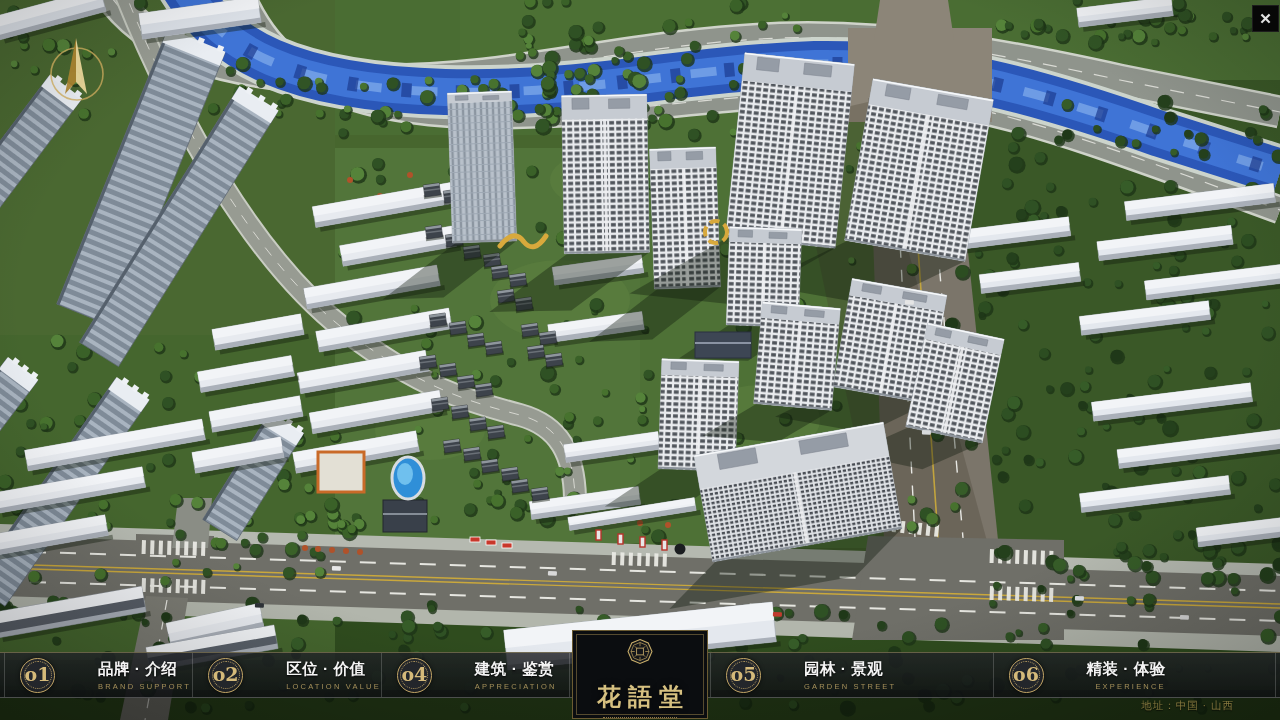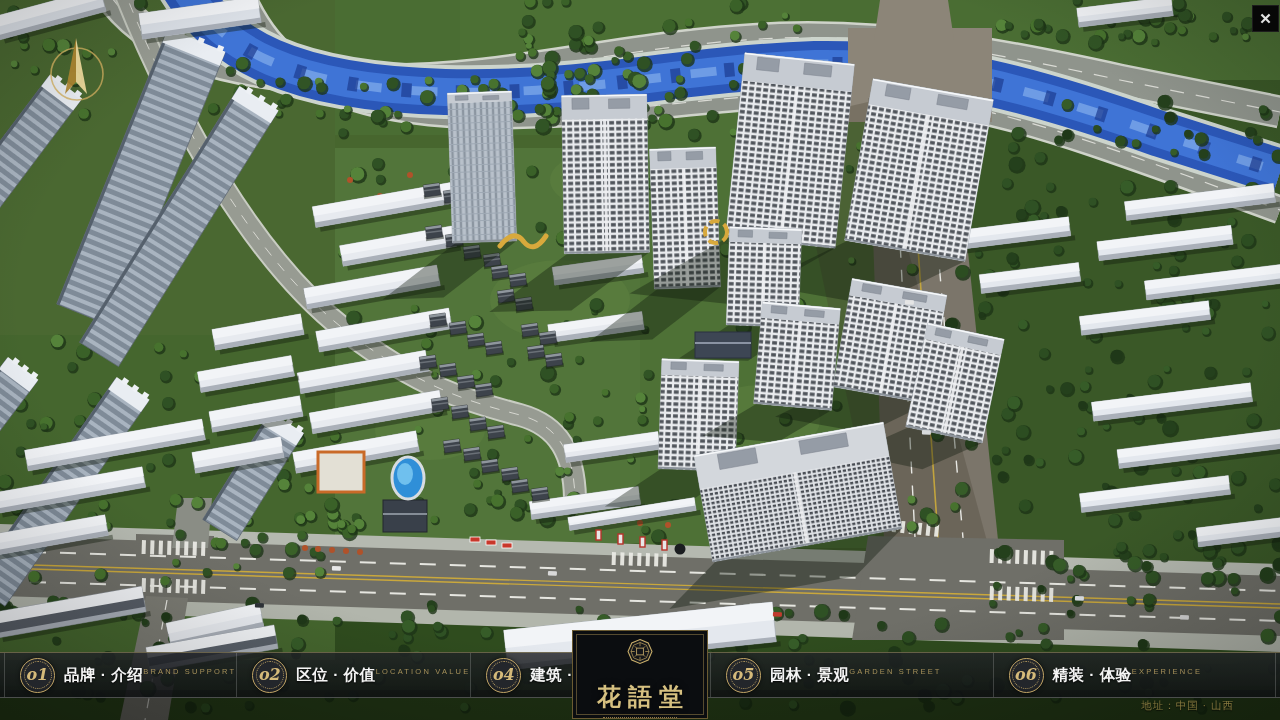--- a/index.html
+++ b/index.html
@@ -23,23 +23,23 @@
   .nav-group{position:absolute;top:0;height:100%;width:566px;display:flex;}
   #nav-left{left:4px;}
   #nav-right{right:4px;}
   .nav-item{flex:1;display:flex;align-items:center;gap:9px;padding-left:15px;
     border-left:1px solid rgba(235,235,235,.20);cursor:pointer;box-sizing:border-box;}
   .nav-group .nav-item:last-child{border-right:1px solid rgba(235,235,235,.20);}
   .num-badge{position:relative;width:33px;height:33px;border-radius:50%;flex:0 0 33px;
     border:1.5px solid #c2a566;background:radial-gradient(circle at 50% 45%,#23262b 55%,#101215 100%);
     display:flex;align-items:center;justify-content:center;box-shadow:0 0 4px rgba(0,0,0,.6);}
   .num-badge::before{content:"";position:absolute;inset:2.5px;border:1px dotted rgba(205,175,105,.85);border-radius:50%;}
-  .num-badge span{font-family:"DejaVu Serif",serif;font-style:italic;font-weight:bold;
-    font-size:16px;color:#d5ba7a;transform:translateY(-1px);}
-  .nav-texts{display:flex;flex-direction:row;justify-content:center;}
+  .num-badge span{font-family:"DejaVu Serif",serif;font-weight:bold;
+    font-size:19px;color:#d5ba7a;transform:translateY(-1px);}
+  .nav-texts{display:flex;flex-direction:column;justify-content:center;margin-left:34px;}
   .nav-zh{font-size:15.5px;font-weight:bold;color:#f4f4f4;letter-spacing:.5px;white-space:nowrap;
     text-shadow:0 1px 2px rgba(0,0,0,.9);}
   .nav-en{font-size:7.5px;color:#a5905a;letter-spacing:2.2px;margin-top:2px;white-space:nowrap;text-align:right;}
 
   
   #logo-box{position:absolute;left:572px;top:630px;width:136px;height:89px;background:#0b0d10;
     border:1px solid #6b5b32;box-sizing:border-box;cursor:pointer;
     display:flex;flex-direction:column;align-items:center;justify-content:flex-start;padding-top:7px;}
   #logo-box::before{content:"";position:absolute;inset:3px;border:1px solid rgba(150,128,72,.55);pointer-events:none;}
   #logo-title{font-family:"DejaVu Serif",serif;font-size:24px;font-weight:bold;color:#d6c080;

